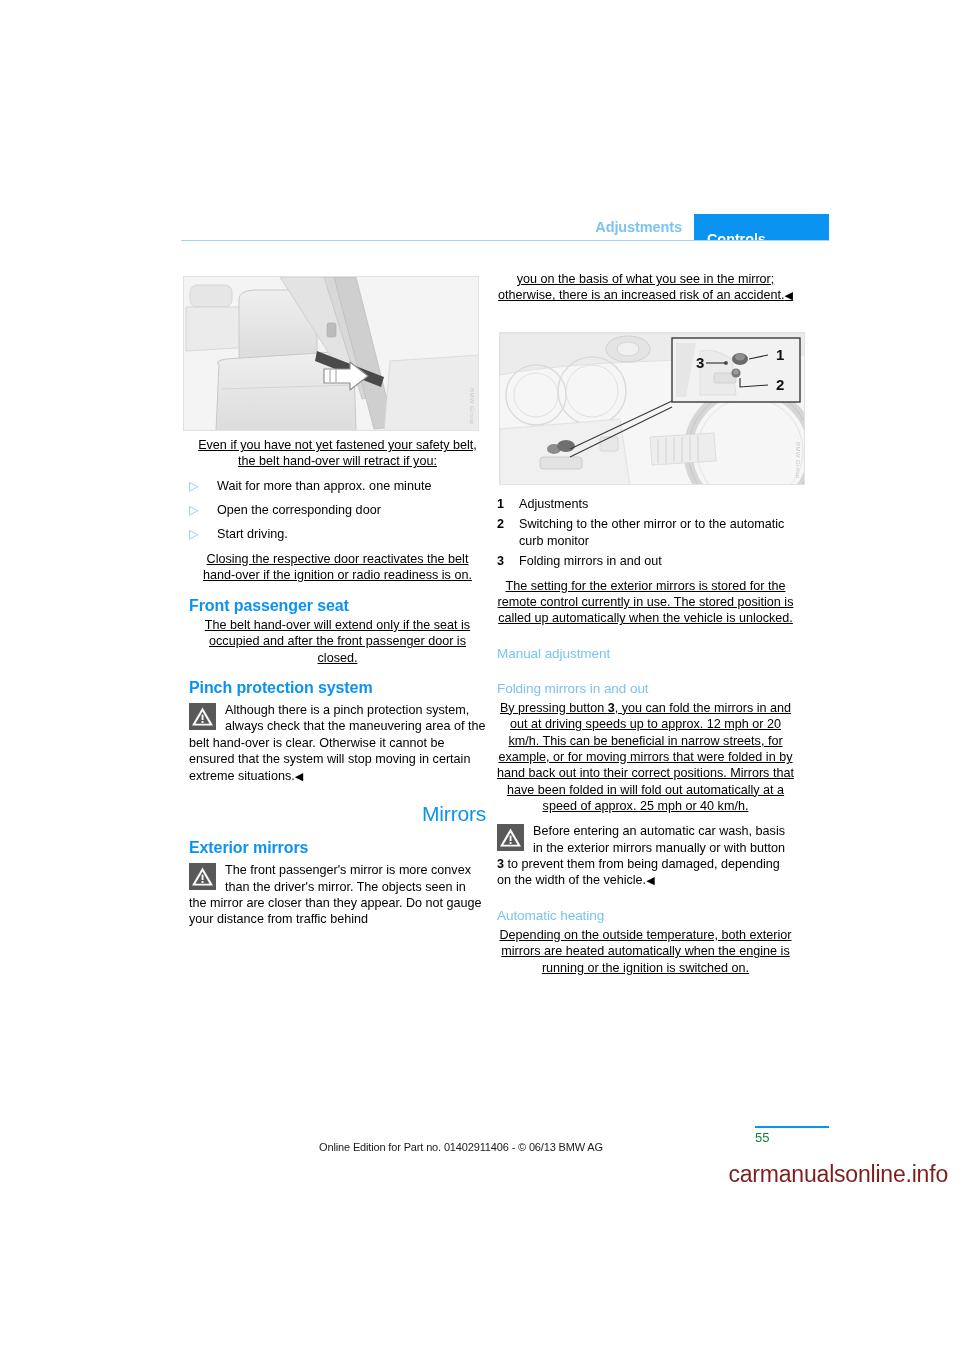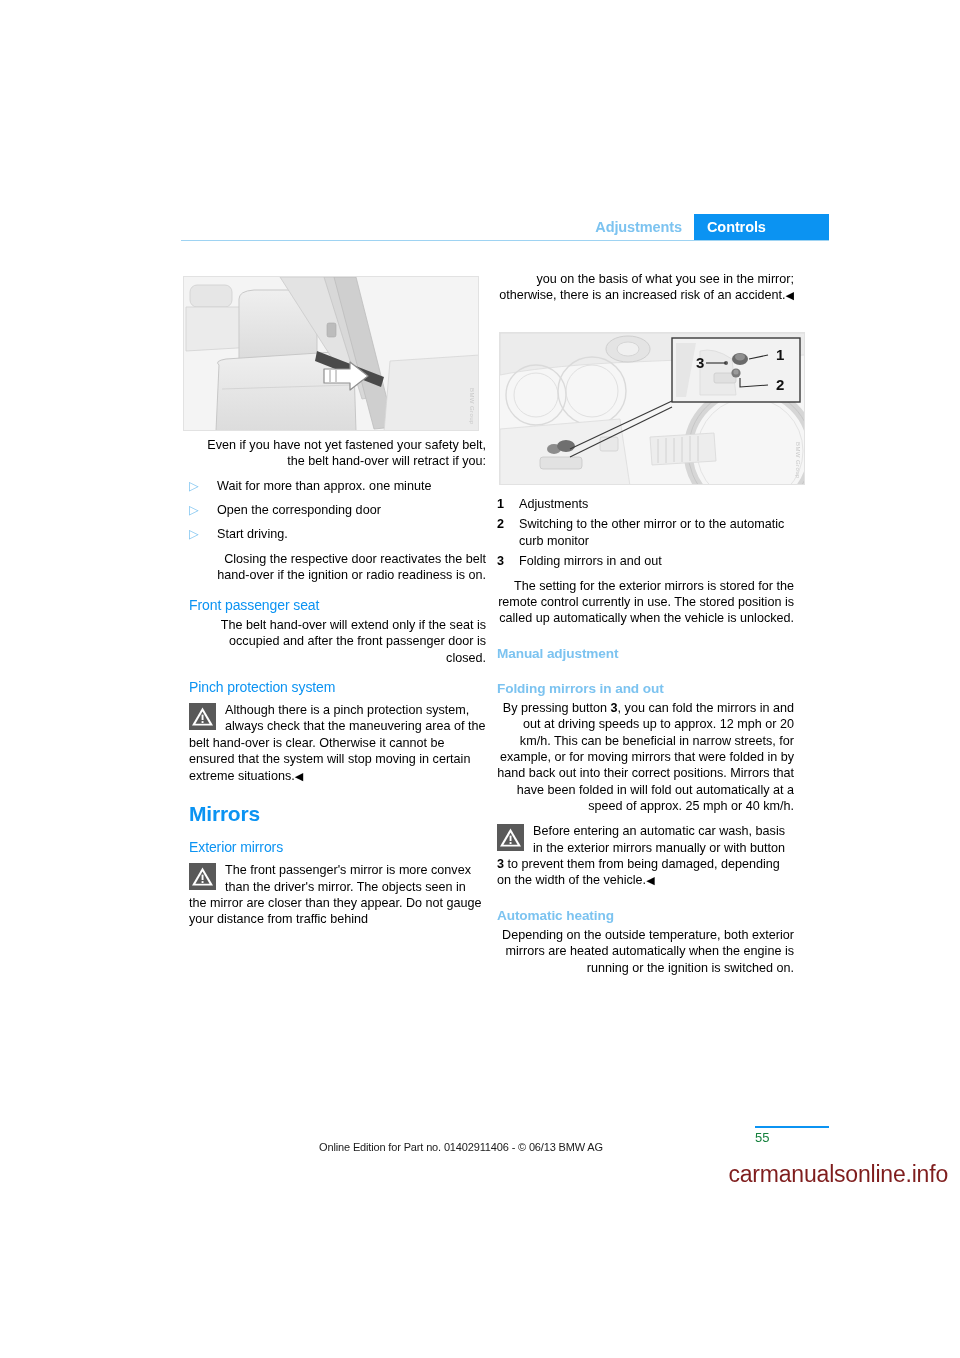--- a/index.html
+++ b/index.html
@@ -47,21 +47,21 @@
     line-height: 26px;
     white-space: nowrap;
   }
   .section-tab {
     background: #0b93f2;
     color: #ffffff;
     font-size: 14.5px;
     font-weight: bold;
     letter-spacing: -0.1px;
     line-height: 26px;
-    padding: 0 14px 0 13px;
+    padding: 12px 14px 0 13px;
     white-space: nowrap;
     min-width: 135px;
     box-sizing: border-box;
   }
   .header-rule {
     position: absolute;
     left: 181px;
     top: 240px;
     width: 648px;
     height: 1px;
@@ -74,44 +74,46 @@
     top: 271px;
     width: 297px;
     font-size: 12.6px;
     line-height: 16.4px;
   }
   .col-left  { left: 181px; margin-left: 8px; }
   .col-right { left: 497px; }
 
   p.body {
     margin: 0 0 8.5px 0;
-    text-align: right;
+    text-align: center;
+    text-decoration: underline;
   }
 
   
   h1.big-heading {
     color: #0b93f2;
     font-size: 21px;
-    font-weight: bold;
+    font-weight: normal;
     margin: 18px 0 11px 0;
     line-height: 24px;
     letter-spacing: -0.2px;
+    text-align: right;
   }
   h2.sub-heading {
     color: #0b93f2;
-    font-size: 14px;
-    font-weight: normal;
+    font-size: 16px;
+    font-weight: bold;
     margin: 13px 0 3px 0;
     line-height: 17px;
     letter-spacing: -0.1px;
   }
   h2.sub-heading-light {
     color: #7cc3f0;
     font-size: 13.6px;
-    font-weight: bold;
+    font-weight: normal;
     margin: 18px 0 3px 0;
     line-height: 17px;
     letter-spacing: -0.1px;
   }
 
   
   ul.tri-list {
     list-style: none;
     margin: 0 0 8.5px 0;
     padding: 0;

